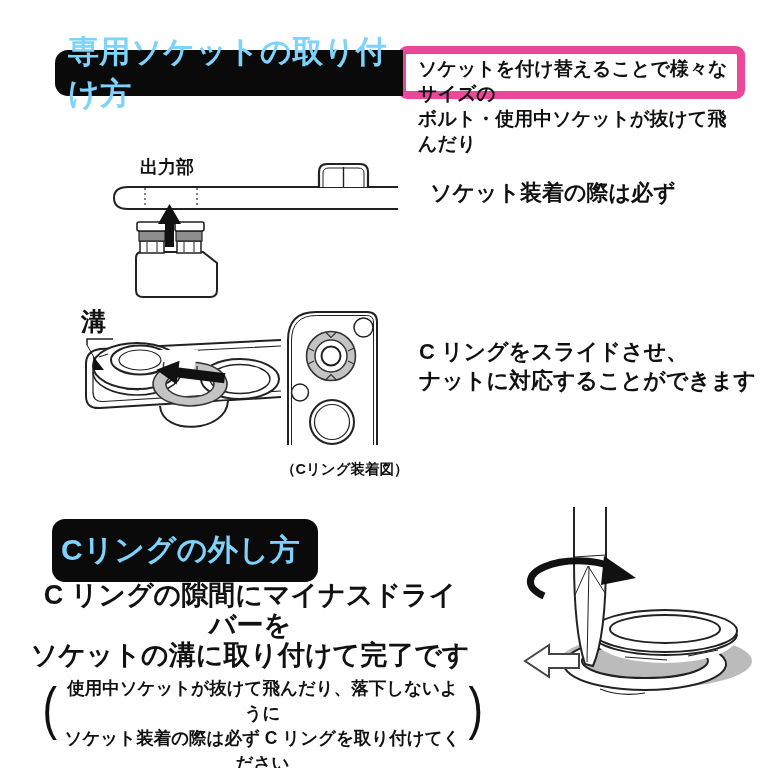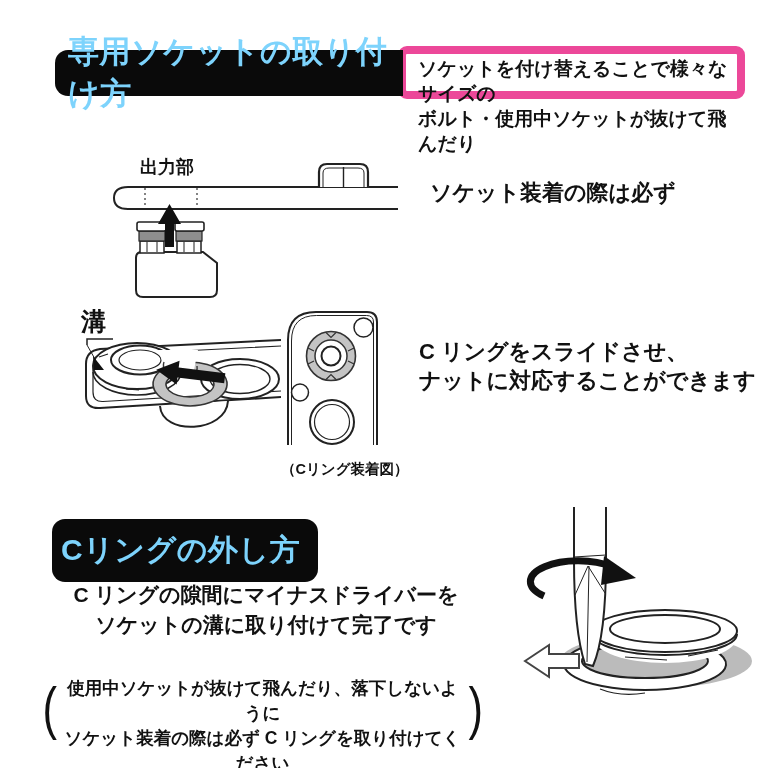--- a/index.html
+++ b/index.html
@@ -23,22 +23,22 @@
     padding-left:13px;font-size:31px;letter-spacing:0.5px;}
   .banner2{left:52px;top:519px;width:266px;height:63px;border-radius:13px;
     padding-left:9px;font-size:30px;letter-spacing:0.5px;}
   .part-label{font-size:18px;font-weight:700;}
   .lbl-output{left:140px;top:155px;}
   .lbl-groove{left:81px;top:305px;font-size:25px;}
   .instr{font-size:22px;font-weight:700;line-height:29px;}
   .instr1{left:430px;top:178px;}
   .instr2{left:419px;top:337px;}
   .fig-caption{left:281px;top:440px;font-size:14.5px;font-weight:700;margin-top:20px;}
-  .tip{left:46px;top:580px;width:440px;text-align:center;
-    font-size:21px;line-height:30px;font-weight:700;}
+  .tip{left:30px;top:580px;width:440px;text-align:center;
+    font-size:27px;line-height:30px;font-weight:700;}
   .note{left:40px;top:640px;width:445px;display:flex;align-items:center;justify-content:center;}
   .note .paren{font-size:58px;font-weight:400;line-height:56px;transform:scaleX(.75);}
   .note .lines{font-size:17.5px;line-height:25px;font-weight:700;text-align:center;padding:0 2px;margin-top:36px;}
   svg{position:absolute;overflow:visible;}
 </style>
 </head>
 <body>
 
 <div class="abs intro-box">
   <div>ソケットを付け替えることで様々なサイズの</div>

